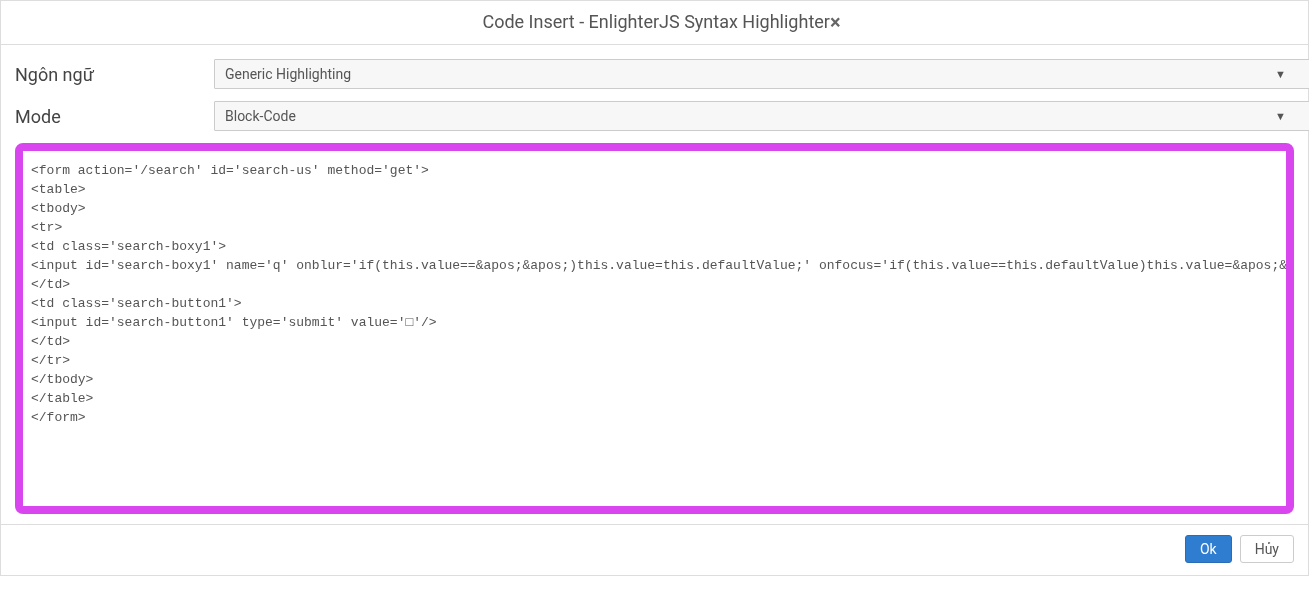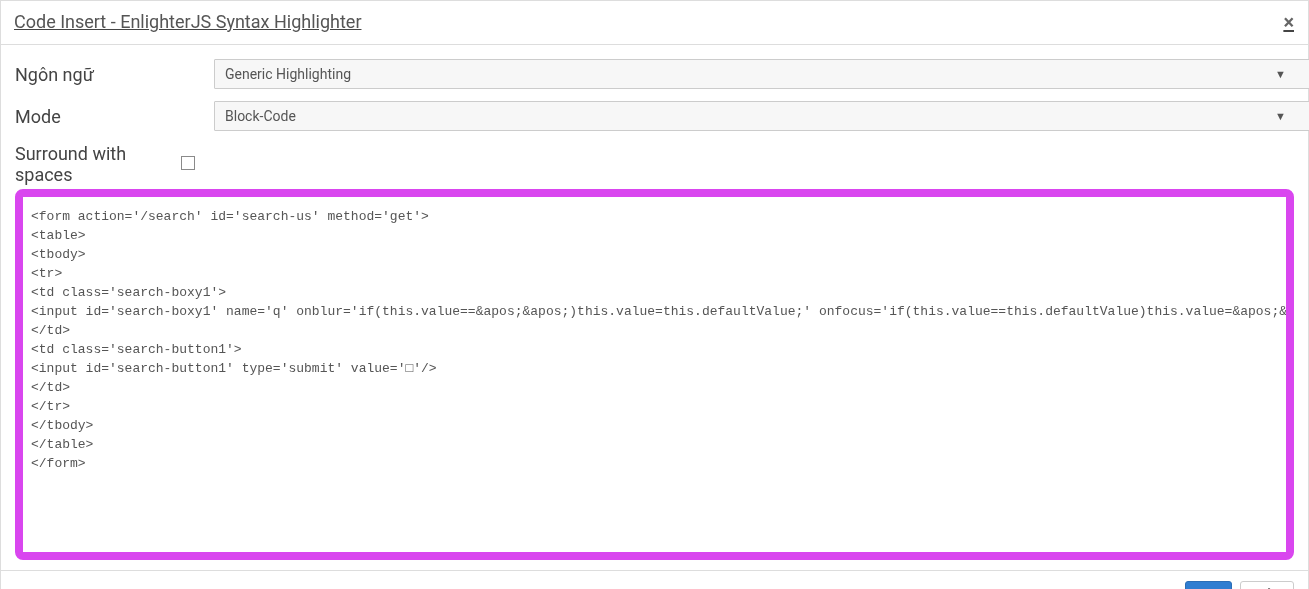--- a/index.html
+++ b/index.html
@@ -12,24 +12,23 @@
     height: 589px;
     overflow: hidden;
   }
   .dialog {
     border: 1px solid #ddd;
     margin: 0;
   }
   .dialog-header {
     display: flex;
     align-items: center;
-    justify-content: space-between;
-    padding: 10px 14px 12px 13px;
+    justify-content: center;
+    padding: 10px 14px 12px 28px;
     border-bottom: 1px solid #ddd;
-    text-decoration: underline;
   }
   .dialog-title {
     font-size: 18px;
     font-weight: 400;
     color: #555;
   }
   .dialog-close {
     font-size: 20px;
     font-weight: bold;
     color: #666;
@@ -174,26 +173,20 @@
       <div class="form-label">Mode</div>
       <div class="form-control select-wrap">
         <div class="select">
           <span>Block-Code</span>
         </div>
         <span class="select-caret">▼</span>
       </div>
     </div>
 
 
-    <div class="form-row tight" style="margin-bottom:4px;">
-      <div class="form-label">Surround with spaces</div>
-      <div class="form-control">
-        <span class="checkbox"></span>
-      </div>
-    </div>
 
     <div class="code-area-wrap">
       <textarea class="code-area" spellcheck="false" style="">&lt;form action='/search' id='search-us' method='get'&gt;
 &lt;table&gt;
 &lt;tbody&gt;
 &lt;tr&gt;
 &lt;td class='search-boxy1'&gt;
 &lt;input id='search-boxy1' name='q' onblur='if(this.value==&amp;apos;&amp;apos;)this.value=this.defaultValue;' onfocus='if(this.value==this.defaultValue)this.value=&amp;apos;&amp;apos;;' type='text' value='Cari artikel lainnya...'/&gt;
 &lt;/td&gt;
 &lt;td class='search-button1'&gt;

